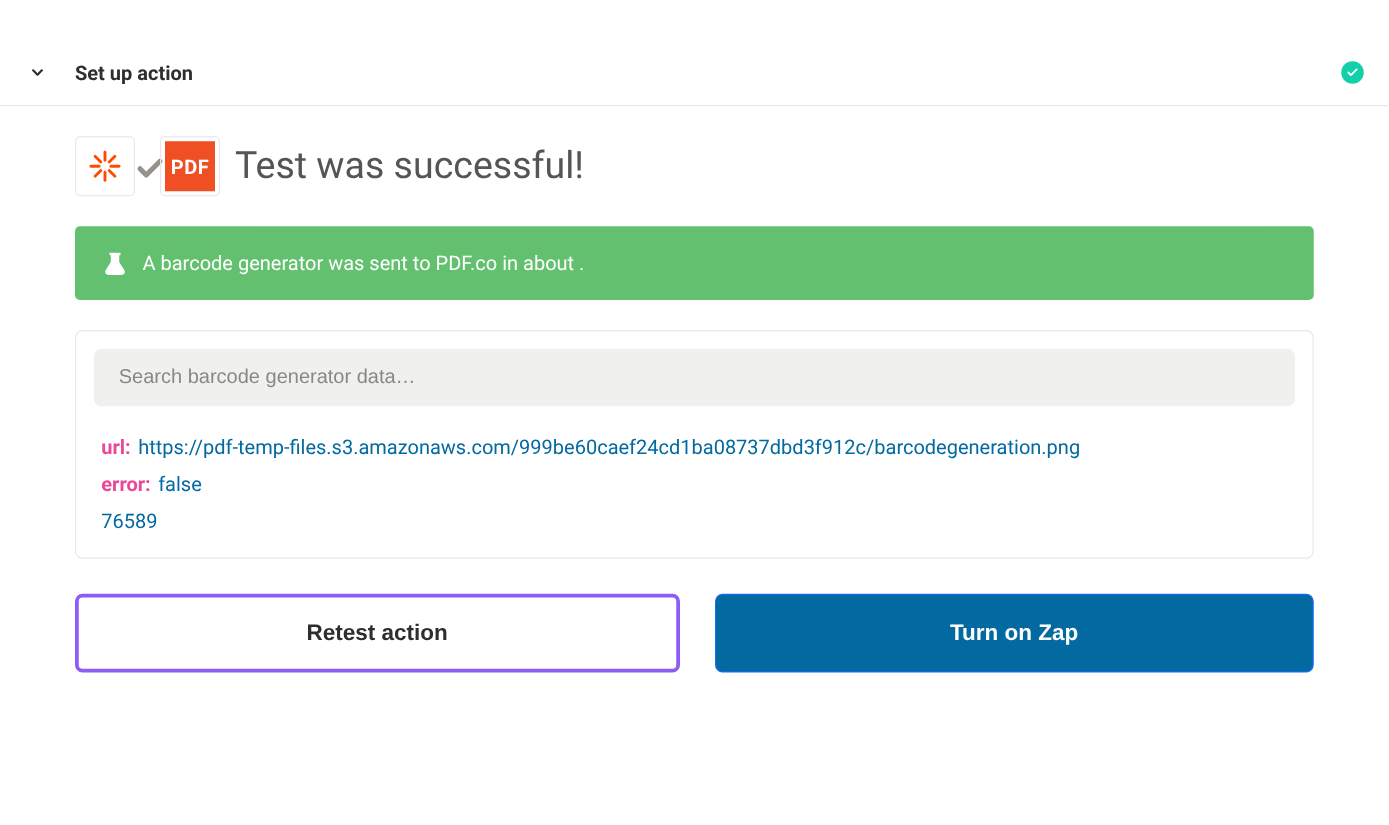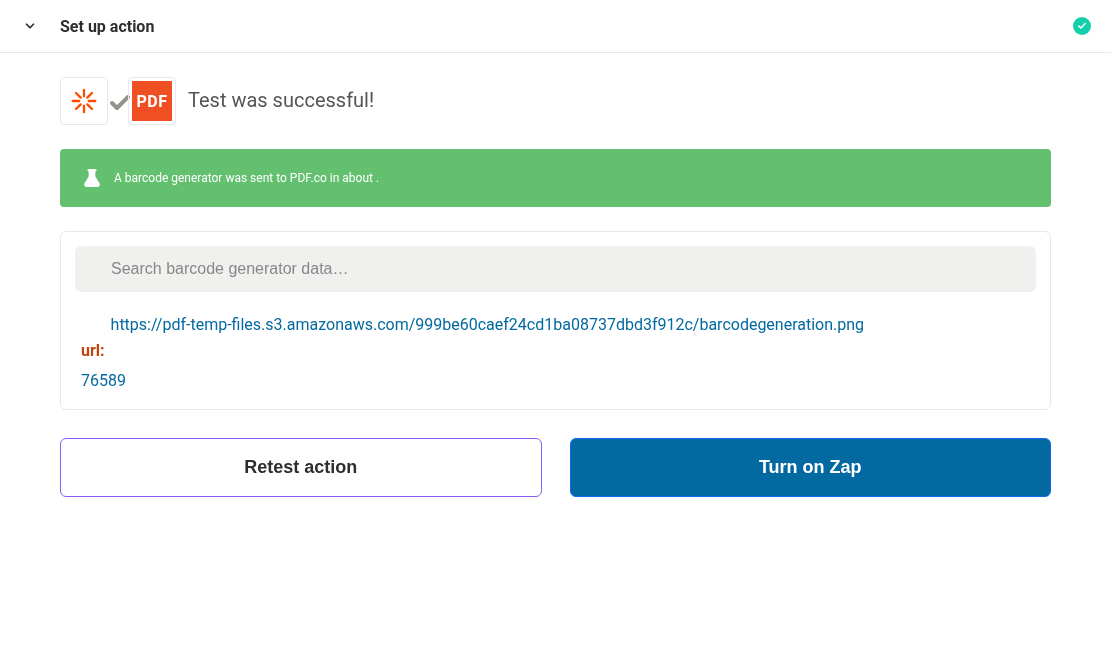--- a/index.html
+++ b/index.html
@@ -8,20 +8,21 @@
       background: #fff;
       color: #333;
       width: 1111px;
     }
     .header-bar {
       display: flex;
       align-items: center;
       padding: 16px 20px;
       border-bottom: 1px solid #e8e8e8;
       position: relative;
+      margin-top: 32px;
     }
     .chevron {
       width: 20px;
       height: 20px;
       margin-right: 20px;
       cursor: pointer;
       display: flex;
       align-items: center;
       justify-content: center;
     }
@@ -77,94 +78,93 @@
       font-size: 16px;
       width: 40px;
       height: 40px;
       display: flex;
       align-items: center;
       justify-content: center;
       letter-spacing: 0.5px;
     }
     .result-text { margin-left: 12px; }
     .result-text h3 {
-      font-size: 20px;
+      font-size: 30px;
       font-weight: 400;
       color: #555;
       margin-bottom: 2px;
     }
     .result-text p {
       font-size: 15px;
       color: #888;
     }
     .banner {
       background: #62c06f;
       color: #fff;
       padding: 20px 24px;
       border-radius: 4px;
       display: flex;
       align-items: center;
       gap: 14px;
-      font-size: 12px;
+      font-size: 16px;
       margin-bottom: 24px;
     }
     .banner svg { width: 16px; height: 18px; fill: #fff; flex-shrink: 0; }
     .data-panel {
       border: 1px solid #e8e8e8;
       border-radius: 6px;
       padding: 14px;
     }
     .search-input {
       width: 100%;
       background: #f0f0ee;
       border: none;
       border-radius: 6px;
-      padding: 14px 36px;
+      padding: 14px 20px;
       font-size: 16px;
       color: #0c4a6e;
       margin-bottom: 18px;
       outline: none;
     }
     .search-input::placeholder { color: #888; }
     .data-list {
       padding: 0 6px;
     }
     .data-row {
       display: flex;
       gap: 6px;
       font-size: 16px;
       line-height: 1.85;
       word-break: break-all;
     }
     .data-key {
       font-weight: 700;
-      color: #c2410c;
+      color: #ec4899;
       white-space: nowrap;
-      margin-top: 26px;
     }
     .data-val {
       color: #0369a1;
     }
     .button-row {
       display: flex;
       gap: 28px;
       margin-top: 28px;
     }
     .btn {
       flex: 1;
       padding: 18px;
       font-size: 18px;
       font-weight: 700;
       border-radius: 6px;
       cursor: pointer;
       text-align: center;
     }
     .btn-retest {
       background: #fff;
-      border: 1px solid #8b5cf6;
+      border: 3px solid #8b5cf6;
       color: #2d2e2e;
     }
     .btn-primary {
       background: #0369a1;
       border: 1px solid #136bf5;
       color: #fff;
     }
   </style>
 </head>
 <body>
@@ -221,20 +221,24 @@
   </div>
 
   <div class="data-panel">
     <input class="search-input" type="text" placeholder="Search barcode generator data…" style="">
     <div class="data-list">
       <div class="data-row">
         <span class="data-key">url:</span>
         <span class="data-val">https://pdf-temp-files.s3.amazonaws.com/999be60caef24cd1ba08737dbd3f912c/barcodegeneration.png</span>
       </div>
       <div class="data-row">
+        <span class="data-key">error:</span>
+        <span class="data-val">false</span>
+      </div>
+      <div class="data-row">
         <span class="data-val">76589</span>
       </div>
     </div>
   </div>
 
   <div class="button-row">
     <button class="btn btn-retest">Retest action</button>
     <button class="btn btn-primary">Turn on Zap</button>
   </div>
 </div>

